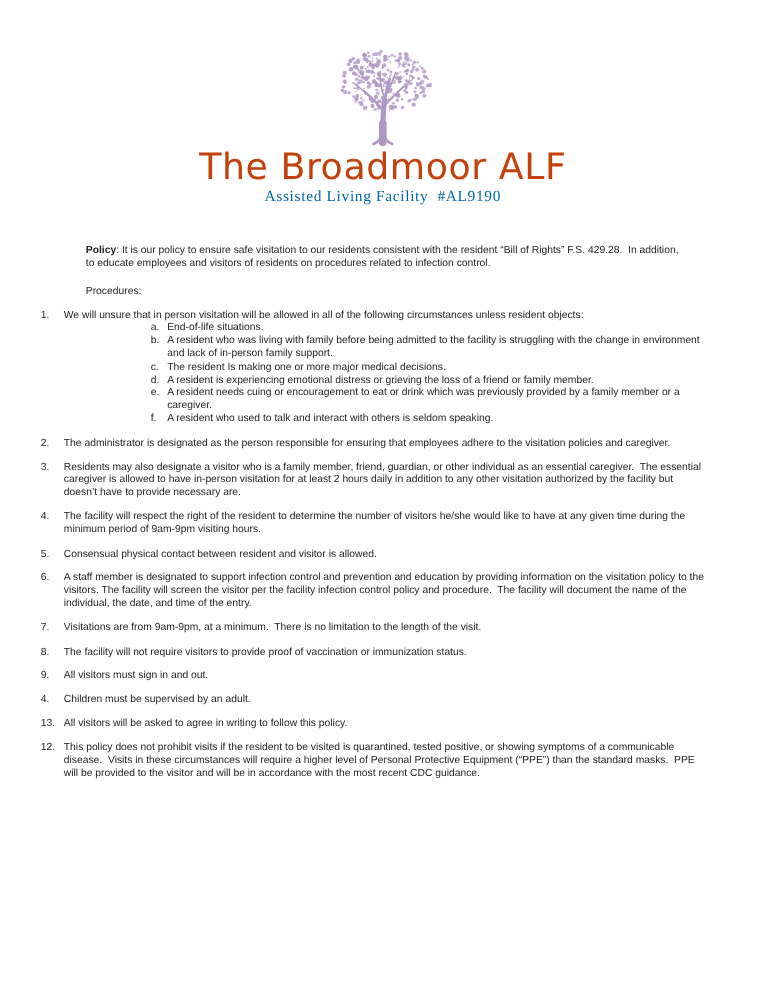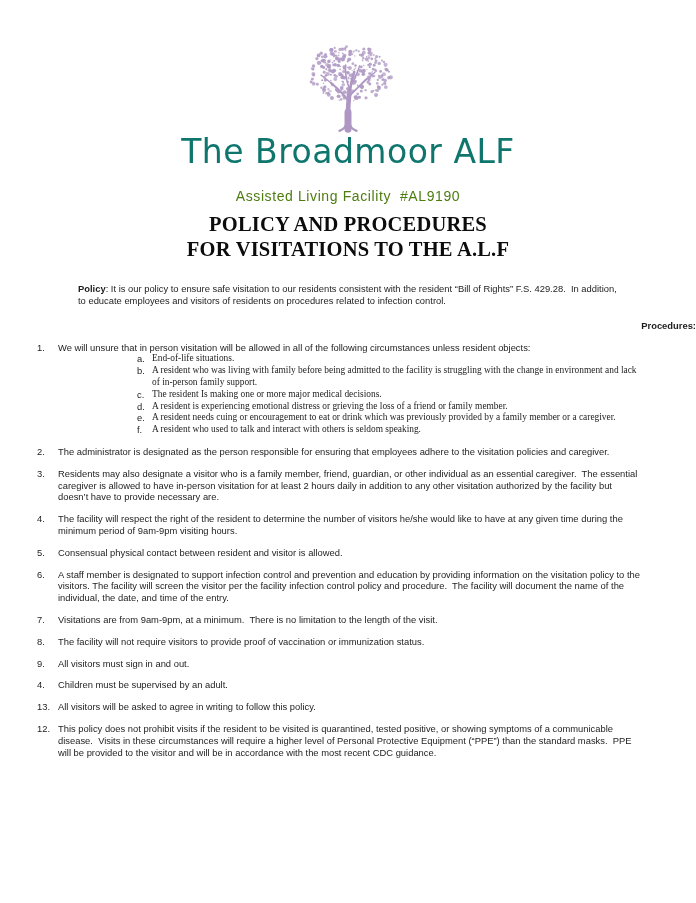--- a/index.html
+++ b/index.html
@@ -9,54 +9,54 @@
     background:#ffffff;
     overflow:hidden;
     font-family:"Liberation Sans",sans-serif;
     color:#1d1d1d;
   }
   .logo-block{text-align:center;padding-top:41px;}
   .tree-svg{display:block;margin:0 auto;width:112px;height:93px;}
   .brand{
     font-family:"DejaVu Sans",sans-serif;
     font-size:33px;line-height:34px;
-    color:#0f766e;letter-spacing:0.5px;
+    color:#c2410c;letter-spacing:0.5px;
     margin-top:1px;
   }
   .tagline{
-    font-family:Liberation Sans, sans-serif;
+    font-family:Liberation Serif, serif;
     font-size:14px;line-height:16px;
-    color:#4d7c0f;letter-spacing:0.6px;
-    margin-top:19px;white-space:pre-wrap;
+    color:#0369a1;letter-spacing:0.6px;
+    margin-top:3px;white-space:pre-wrap;
   }
   .doc-title{
     font-family:"Liberation Serif",serif;
     font-weight:bold;font-size:20.5px;line-height:25px;
     text-align:center;color:#0c0c0c;
     margin:8px 0 0 0;letter-spacing:0.2px;
   }
   .policy{
-    margin:21px 74px 0 78px;
+    margin:33px 74px 0 78px;
     font-size:9.4px;line-height:11.8px;
     white-space:pre-wrap;
   }
   .policy .lbl{font-weight:bold;}
   .proc-head{
     margin:13px 0 0 78px;
-    font-size:9.4px;font-weight:bold;text-align:right;
+    font-size:9.4px;font-weight:normal;
   }
   .proc-list{margin:11px 56px 0 37px;}
   .item{display:flex;margin-bottom:10px;font-size:9.4px;line-height:11.8px;}
   .num{flex:0 0 21px;text-align:left;}
   .ibody{flex:1;min-width:0;}
   .itext{white-space:pre-wrap;}
   .subs{margin-left:79px;}
   .sub{display:flex;}
   .letter{flex:0 0 15px;}
-  .stext{white-space:pre-wrap;flex:1;min-width:0;font-family:Liberation Serif, serif;}
+  .stext{white-space:pre-wrap;flex:1;min-width:0;}
   .caret{
     display:inline-block;width:1.5px;height:11px;
     background:#000;vertical-align:-2px;margin-left:1px;
   }
 </style>
 </head>
 <body>
 
 <div class="page">
 
@@ -360,24 +360,20 @@
           <circle cx="-15.4" cy="-38.7" r="1.5" fill="#b29cc6" opacity="0.89"></circle>
           <circle cx="-11.9" cy="7.3" r="2.6" fill="#b29cc6" opacity="0.91"></circle>
           <circle cx="6.3" cy="-3.7" r="2.0" fill="#b29cc6" opacity="0.76"></circle>
           <circle cx="-5.4" cy="-18.7" r="2.2" fill="#b29cc6" opacity="0.79"></circle>
         </g>
     </svg>
     <div class="brand">The Broadmoor ALF</div>
     <div class="tagline">Assisted Living Facility &nbsp;#AL9190</div>
   </div>
 
-  <h1 class="doc-title">
-    <span>POLICY AND PROCEDURES</span><br>
-    <span>FOR VISITATIONS TO THE A.L.F</span>
-  </h1>
 
   <p class="policy"><span class="lbl">Policy</span><span>: It is our policy to ensure safe visitation to our residents consistent with the resident “Bill of Rights” F.S. 429.28.  In addition, to educate employees and visitors of residents on procedures related to infection control.</span></p>
 
   <p class="proc-head">Procedures:</p>
 
   <div class="proc-list">
       <div class="item">
         <span class="num">1.</span>
         <div class="ibody">
           <div class="itext"><span>We will unsure that in person visitation will be allowed in all of the following circumstances unless resident objects:</span></div>

